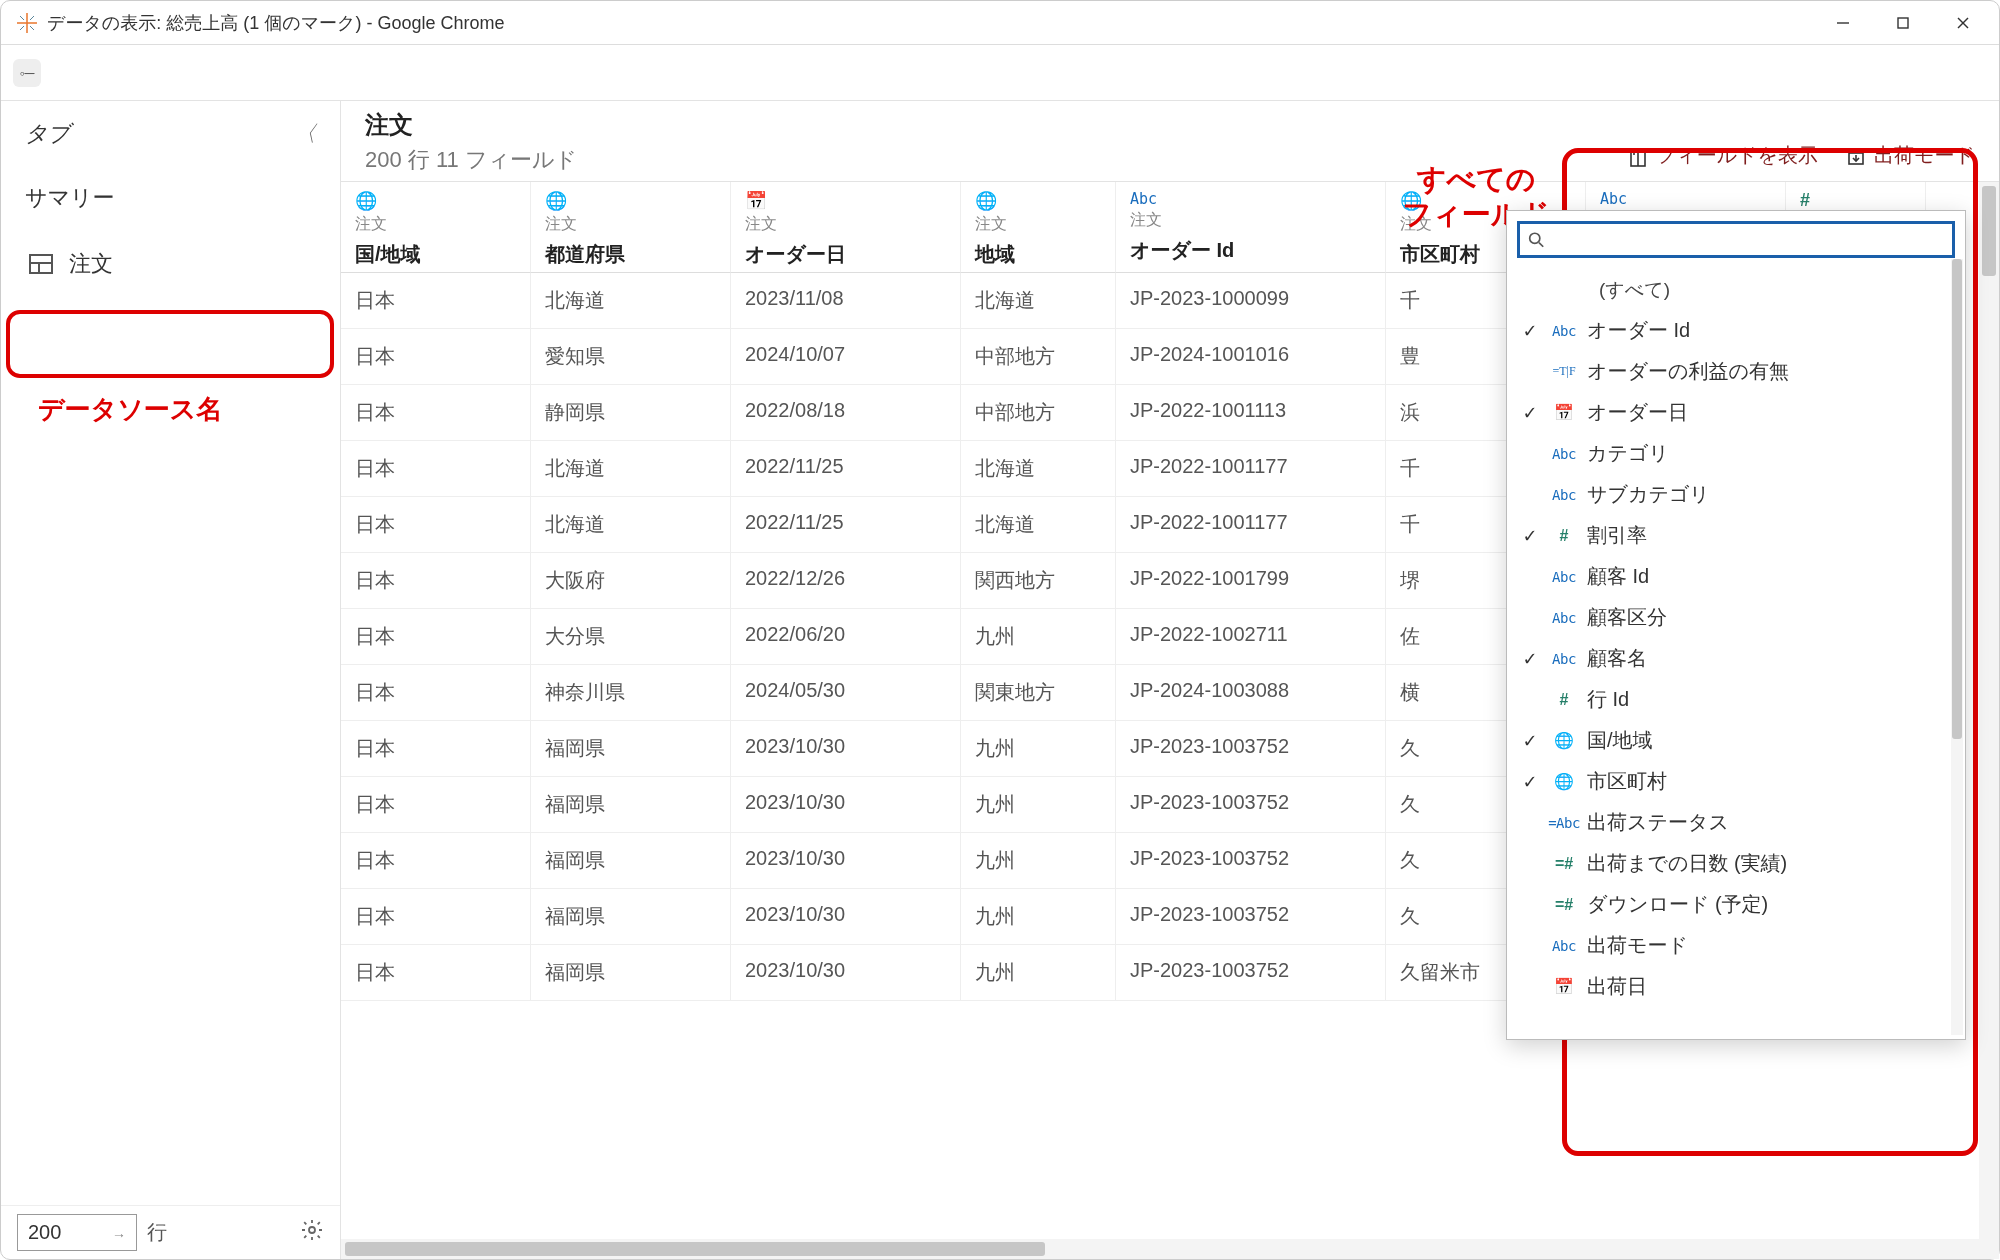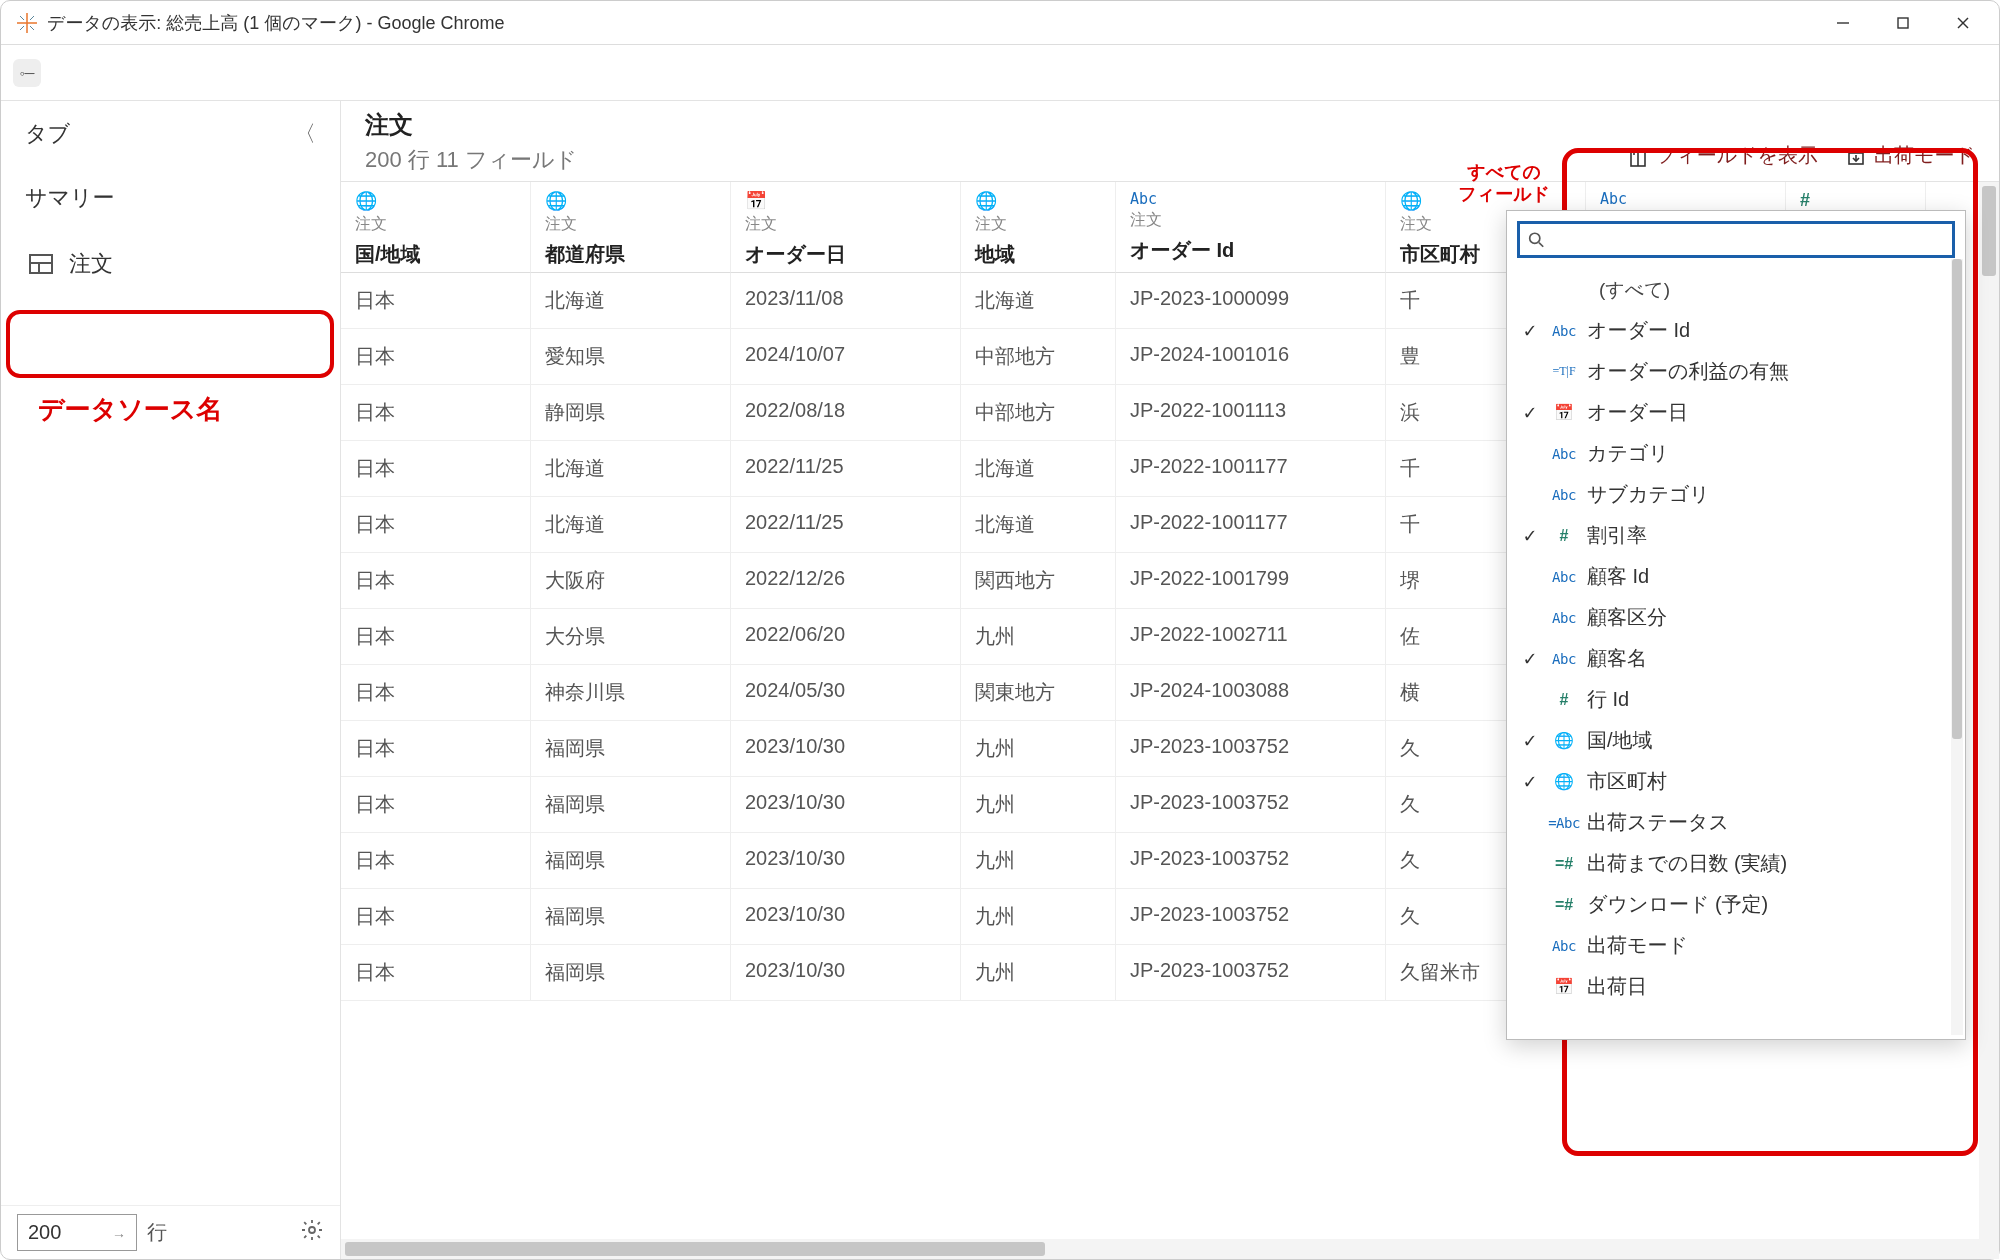--- a/index.html
+++ b/index.html
@@ -14,27 +14,27 @@
 .win-btn { width: 60px; height: 40px; display: flex; align-items: center; justify-content: center; color: #333; }
 .win-btn svg { width: 16px; height: 16px; }
 
 .addressbar { height: 56px; display: flex; align-items: center; padding: 0 12px; border-bottom: 1px solid #e3e3e3; }
 .site-chip { width: 28px; height: 28px; border-radius: 6px; background: #eee; margin-right: 14px; display:flex; align-items:center; justify-content:center; font-size:14px; color:#555; }
 .url { font-size: 21px; color: #6a6a6a; white-space: nowrap; overflow: hidden; text-overflow: ellipsis; }
 
 .body { flex: 1; display: flex; min-height: 0; }
 
 .sidebar { width: 340px; border-right: 1px solid #e3e3e3; display: flex; flex-direction: column; position: relative; }
-.tabs-header { display: flex; align-items: center; justify-content: space-between; padding: 18px 24px; font-size: 22px; color: #333; }
+.tabs-header { display: flex; align-items: center; justify-content: space-between; padding: 18px 24px; font-size: 22px; color: #333; font-style: italic; }
 .collapse-icon { color: #666; }
 .sidebar-item { padding: 16px 24px; font-size: 22px; color: #333; cursor: pointer; }
 .sidebar-item.ds { display: flex; align-items: center; gap: 16px; margin: 6px 10px; padding: 14px 18px; }
 .ds-box { position: absolute; left: 6px; top: 210px; width: 328px; height: 68px; border: 4px solid #d00; border-radius: 14px; pointer-events: none; }
 .anno-ds { position: absolute; left: 38px; top: 294px; font-size: 26px; color: #d00; font-weight: bold; font-family: Liberation Mono, monospace; }
-.anno-fields { position: absolute; right: 306px; top: 158px; font-size: 18px; color: #d00; font-weight: bold; text-align: center; line-height: 1.2; }
+.anno-fields { position: absolute; right: 306px; top: 158px; font-size: 29px; color: #d00; font-weight: bold; text-align: center; line-height: 1.2; }
 
 .sidebar-bottom { margin-top: auto; padding: 8px 16px; display: flex; align-items: center; gap: 10px; border-top: 1px solid #eee; }
 .rowcount { width: 120px; border: 1px solid #999; padding: 6px 10px; font-size: 20px; display:flex; justify-content:space-between; align-items:center; }
 .rowcount-arrow { color:#888; font-size:14px;}
 .rows-label { font-size: 20px; color: #555; }
 .gear { margin-left: auto; color: #666; }
 
 .main { flex: 1; display: flex; flex-direction: column; min-width: 0; position: relative; }
 .main-header { padding: 8px 24px 6px; display: flex; align-items: flex-end; border-bottom: 1px solid #e3e3e3; }
 .main-title-block { display: flex; flex-direction: column; }

